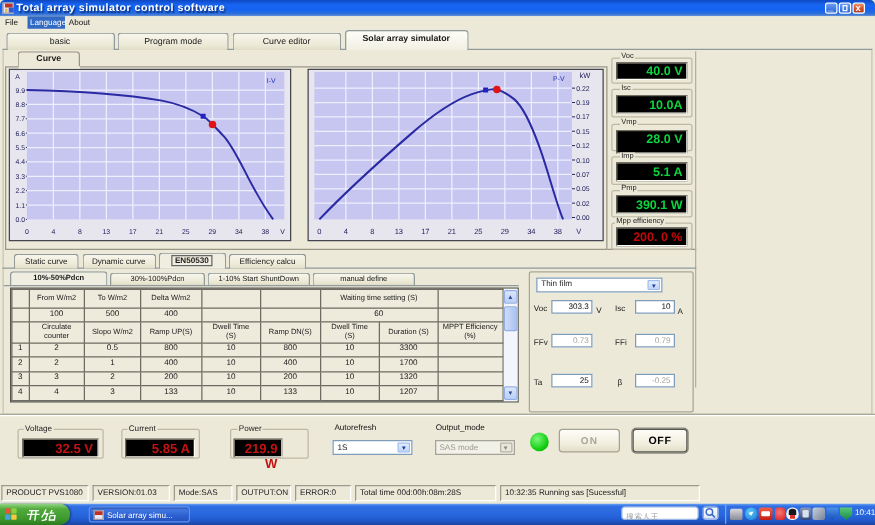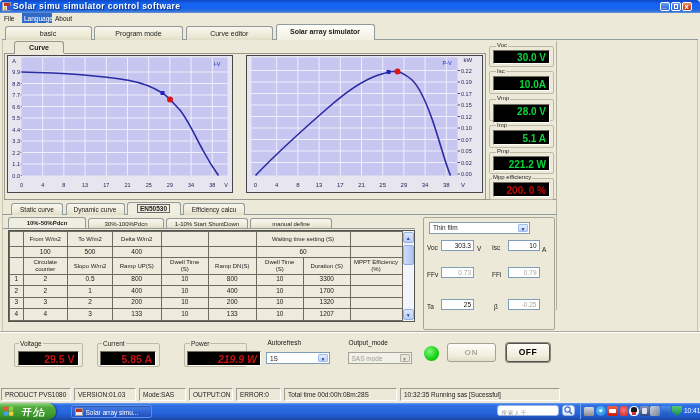--- a/index.html
+++ b/index.html
@@ -15,21 +15,21 @@
 .dlab{position:absolute;background:#ece9d8;padding:0 1px;font-size:6px;color:#222;white-space:nowrap;}
 </style></head>
 <body>
 
 <div class="ab" style="left:0;top:0;width:700px;height:12.5px;background:linear-gradient(180deg,#0d47c4 0%,#1765f0 30%,#1463f2 60%,#2e6fd8 85%,#6a94d8 100%);border-radius:4px 4px 0 0;"></div>
 <div class="ab" style="left:2px;top:1.5px;width:9px;height:9px;background:#e8e6ee;border:1px solid #9a9ab0;">
   <div class="ab" style="left:0.5px;top:0.5px;width:6px;height:3px;background:#c23222;"></div>
   <div class="ab" style="left:3.5px;top:3.5px;width:4px;height:3.5px;background:#3858c8;"></div>
   <div class="ab" style="left:0.5px;top:4.5px;width:2.5px;height:2.5px;background:#e8b838;"></div>
 </div>
-<div class="ab" style="left:13px;top:1px;font-size:8.5px;font-weight:bold;color:#fff;text-shadow:1px 1px 1px #0a2a7a;letter-spacing:.4px;">Solar simu simulator control software</div>
+<div class="ab" style="left:13px;top:1px;font-size:8.5px;font-weight:bold;color:#fff;text-shadow:1px 1px 1px #0a2a7a;letter-spacing:.4px;">Total array simulator control software</div>
 <div class="ab" style="left:659.5px;top:1.5px;width:10px;height:9.5px;background:linear-gradient(180deg,#6a9cf4,#2a62d8);border:1px solid #fff;border-radius:2px;color:#fff;font-size:8px;font-weight:bold;line-height:5px;text-align:center;">_</div>
 <div class="ab" style="left:670.5px;top:1.5px;width:10px;height:9.5px;background:linear-gradient(180deg,#6a9cf4,#2a62d8);border:1px solid #fff;border-radius:2px;">
     <div class="ab" style="left:2px;top:1.5px;width:4.5px;height:4.5px;border:1px solid #fff;"></div>
   </div>
 <div class="ab" style="left:681.5px;top:1.5px;width:10px;height:9.5px;background:linear-gradient(180deg,#f09468,#d5502a 55%,#b03a18);border:1px solid #fff;border-radius:2px;color:#fff;font-size:7.5px;font-weight:bold;line-height:8.5px;text-align:center;">x</div>
 
 <div class="ab" style="left:0;top:12.5px;width:700px;height:10.5px;background:#ece9d8;"></div>
 <div class="ab" style="left:4px;top:14.5px;font-size:6.5px;color:#111;">File</div>
 <div class="ab" style="left:22px;top:13px;width:30px;height:9.5px;background:#316ac5;color:#fff;font-size:6.5px;padding:1.5px 0 0 2px;">Language</div>
 <div class="ab" style="left:55px;top:14.5px;font-size:6.5px;color:#111;">About</div>
@@ -182,33 +182,33 @@
           <text x="199.3" y="131">38</text>
           <text x="216" y="131">V</text>
     </g>
     <text x="200" y="9" text-anchor="middle" fill="#2233bb">P-V</text>
   </g>
 </svg>
 </div>
 
 <div class="gb" style="left:489px;top:45.5px;width:65px;height:21.5px;"></div>
 <div class="dlab" style="left:496px;top:42px;">Voc</div>
-<div class="led" style="left:492.5px;top:50px;width:57.5px;height:14px;font-size:10px;color:#0ad53e;padding:1px 3px 0 0;">30.0 V</div>
+<div class="led" style="left:492.5px;top:50px;width:57.5px;height:14px;font-size:10px;color:#0ad53e;padding:1px 3px 0 0;">40.0 V</div>
 <div class="gb" style="left:489px;top:71px;width:65px;height:22.5px;"></div>
 <div class="dlab" style="left:496px;top:67.5px;">Isc</div>
 <div class="led" style="left:492.5px;top:76px;width:57.5px;height:14.5px;font-size:10px;color:#0ad53e;padding:1.5px 3px 0 0;">10.0A</div>
 <div class="gb" style="left:489px;top:98.5px;width:65px;height:22.5px;"></div>
 <div class="dlab" style="left:496px;top:95px;">Vmp</div>
 <div class="led" style="left:492.5px;top:103.5px;width:57.5px;height:19px;font-size:10px;color:#0ad53e;padding:1.5px 3px 0 0;">28.0 V</div>
 <div class="gb" style="left:489px;top:125px;width:65px;height:22.5px;"></div>
 <div class="dlab" style="left:496px;top:121.5px;">Imp</div>
 <div class="led" style="left:492.5px;top:130px;width:57.5px;height:14.5px;font-size:10px;color:#0ad53e;padding:1.5px 3px 0 0;">5.1 A</div>
 <div class="gb" style="left:489px;top:151.5px;width:65px;height:22.5px;"></div>
 <div class="dlab" style="left:496px;top:147.5px;">Pmp</div>
-<div class="led" style="left:492.5px;top:156px;width:57.5px;height:14.5px;font-size:10px;color:#0ad53e;padding:1.5px 3px 0 0;">221.2 W</div>
+<div class="led" style="left:492.5px;top:156px;width:57.5px;height:14.5px;font-size:10px;color:#0ad53e;padding:1.5px 3px 0 0;">390.1 W</div>
 <div class="gb" style="left:489px;top:177.5px;width:65px;height:22.5px;"></div>
 <div class="dlab" style="left:492px;top:173.5px;">Mpp efficiency</div>
 <div class="led" style="left:492.5px;top:182px;width:57.5px;height:14.5px;font-size:10px;color:#c40808;padding:1.5px 3px 0 0;">200. 0 %</div>
 
 <div class="ab" style="left:2px;top:214px;width:555px;height:1px;background:#919b9c;"></div>
 <div class="tab" style="left:11px;top:203px;width:52px;height:11.5px;font-size:6.5px;line-height:11px;">Static curve</div>
 <div class="tab" style="left:65.5px;top:203px;width:59px;height:11.5px;font-size:6.5px;line-height:11px;">Dynamic curve</div>
 <div class="tab" style="left:126.5px;top:201.5px;width:54px;height:13px;font-size:6.5px;line-height:12px;z-index:2;background:#f0eee0;"><span style="border:1px solid #666;padding:0 2px;font-weight:bold;">EN50530</span></div>
 <div class="tab" style="left:183px;top:203px;width:62px;height:11.5px;font-size:6.5px;line-height:11px;">Efficiency calcu</div>
 
@@ -332,27 +332,27 @@
 <div class="ab" style="left:427px;top:302.5px;font-size:6.5px;color:#222;">Ta</div>
 <div class="inp" style="left:441px;top:298.5px;width:33px;height:11px;">25</div>
 <div class="ab" style="left:494px;top:303px;font-size:6.5px;color:#222;">β</div>
 <div class="inp" style="left:507.5px;top:298.5px;width:32px;height:11px;color:#a9a6a0;">-0.25</div>
 
 <div class="ab" style="left:0;top:331px;width:700px;height:1px;background:#aca899;"></div>
 <div class="ab" style="left:0;top:332px;width:700px;height:1px;background:#fff;"></div>
 
 <div class="gb" style="left:14px;top:343px;width:69px;height:24px;"></div>
 <div class="dlab" style="left:19px;top:339.5px;font-size:6.5px;">Voltage</div>
-<div class="led" style="left:17.5px;top:350.5px;width:61px;height:15.5px;font-size:10.5px;color:#c41212;padding:1.5px 3px 0 0;">29.5 V</div>
+<div class="led" style="left:17.5px;top:350.5px;width:61px;height:15.5px;font-size:10.5px;color:#c41212;padding:1.5px 3px 0 0;">32.5 V</div>
 <div class="gb" style="left:96.5px;top:343px;width:63px;height:24px;"></div>
 <div class="dlab" style="left:102px;top:339.5px;font-size:6.5px;">Current</div>
 <div class="led" style="left:100px;top:350.5px;width:56px;height:15.5px;font-size:10.5px;color:#c41212;padding:1.5px 3px 0 0;">5.85 A</div>
 <div class="gb" style="left:184px;top:343px;width:63px;height:24px;"></div>
 <div class="dlab" style="left:190px;top:339.5px;font-size:6.5px;">Power</div>
-<div class="led" style="left:187px;top:350.5px;width:74px;height:15.5px;font-size:10.5px;color:#c41212;padding:1.5px 3px 0 0;font-style:italic;">219.9 W</div>
+<div class="led" style="left:187px;top:350.5px;width:39px;height:15.5px;font-size:10.5px;color:#c41212;padding:1.5px 3px 0 0;">219.9 W</div>
 <div class="ab" style="left:267.5px;top:339px;font-size:6.5px;color:#111;">Autorefresh</div>
 <div class="cmb" style="left:266px;top:352px;width:64px;height:11.5px;padding:1.5px 0 0 3px;">1S<span class="cmbarrow" style="font-size:5px;line-height:8px;">▼</span></div>
 <div class="ab" style="left:348.5px;top:339px;font-size:6.5px;color:#111;">Output_mode</div>
 <div class="cmb" style="left:347.5px;top:352px;width:64px;height:11.5px;padding:1.5px 0 0 3px;background:#f2f1e8;color:#9c9a90;border-color:#a5a298;">SAS mode<span class="cmbarrow" style="font-size:5px;line-height:8px;background:#e8e6da;border-color:#b5b2a5;color:#8a887e;">▼</span></div>
 <div class="ab" style="left:423.5px;top:345.5px;width:15px;height:15px;border-radius:50%;background:radial-gradient(circle at 38% 35%,#7bf87b,#0ecb0e 65%,#0aa80a);"></div>
 <div class="ab" style="left:447px;top:343px;width:49px;height:18.5px;background:linear-gradient(180deg,#fefdf8,#f0eddc 70%,#e2ddc8);border:1px solid #a5a294;border-radius:3px;font-size:8px;font-weight:bold;color:#a8a69c;text-align:center;line-height:17px;letter-spacing:1px;">ON</div>
 <div class="ab" style="left:506px;top:343px;width:44px;height:18.5px;background:linear-gradient(180deg,#fefdf8,#f0eddc 70%,#e2ddc8);border:1px solid #54544e;border-radius:3px;box-shadow:0 0 0 1px #8a887c;font-size:8.5px;font-weight:bold;color:#000;text-align:center;line-height:17px;letter-spacing:.5px;">OFF</div>
 
 <div class="sbcell" style="left:1px;width:70px;">PRODUCT PVS1080</div>
 <div class="sbcell" style="left:74px;width:62px;">VERSION:01.03</div>

